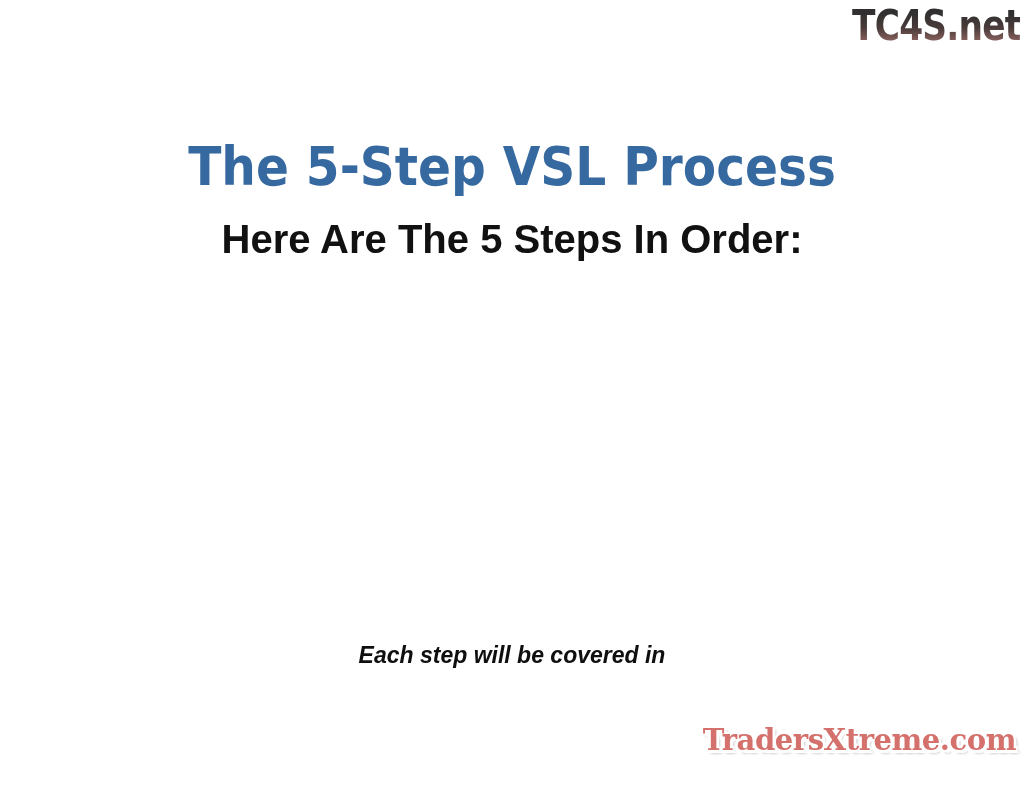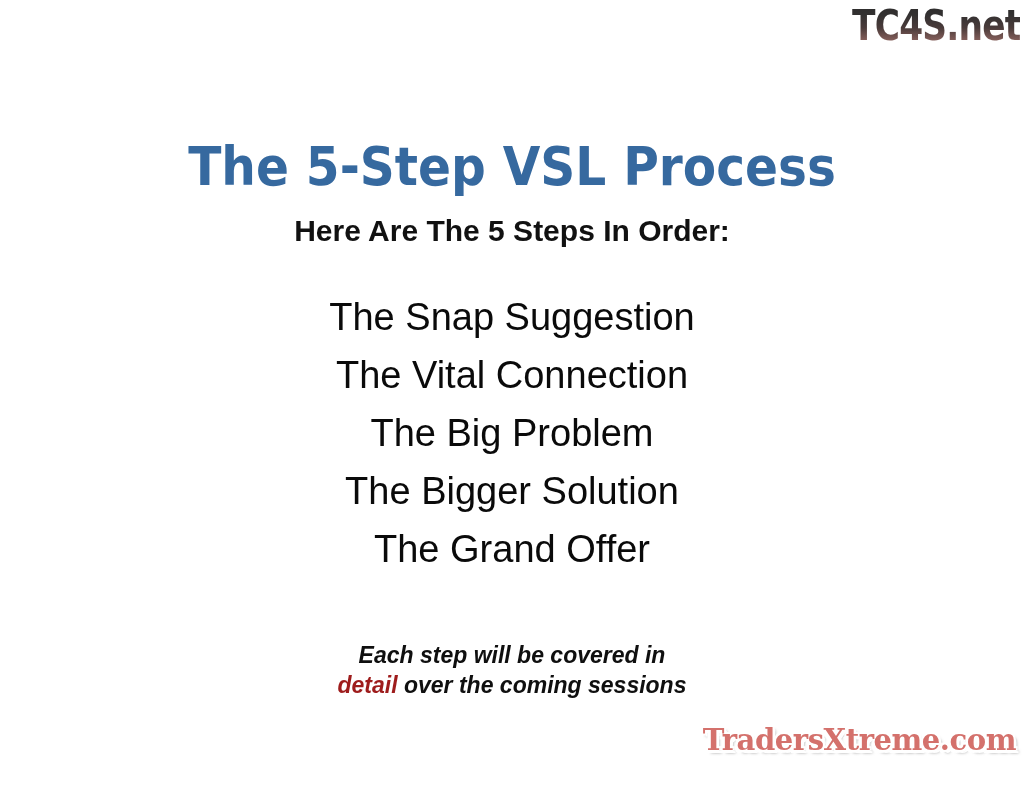--- a/index.html
+++ b/index.html
@@ -67,21 +67,21 @@
 
   
   .slide-subtitle {
     position: absolute;
     top: 188px;
     left: 0;
     width: 1024px;
     text-align: center;
     font-family: "Liberation Sans", sans-serif;
     font-weight: 700;
-    font-size: 30px;
+    font-size: 40px;
     line-height: 36px;
     color: #111111;
     white-space: nowrap;
   }
 
   
   .steps-list {
     position: absolute;
     top: 288px;
     left: 0;
@@ -187,29 +187,21 @@
 <body>
 
 <div id="slide">
 
   <div class="brand-logo">TC4S.net</div>
 
   <h1 class="slide-title">The 5-Step VSL Process</h1>
 
   <h2 class="slide-subtitle">Here Are The 5 Steps In Order:</h2>
 
-  <ul class="steps-list">
-    <li class="step-item">The Snap Suggestion</li>
-    <li class="step-item">The Vital Connection</li>
-    <li class="step-item">The Big Problem</li>
-    <li class="step-item">The Bigger Solution</li>
-    <li class="step-item">The Grand Offer</li>
-  </ul>
 
 
   <div class="footer-note">
     <div>Each step will be covered in</div>
-    <div><span class="highlight">detail</span><span> over the coming sessions</span></div>
   </div>
 
   <div class="site-logo">TradersXtreme.com</div>
 
 </div>
 
 </body></html>

